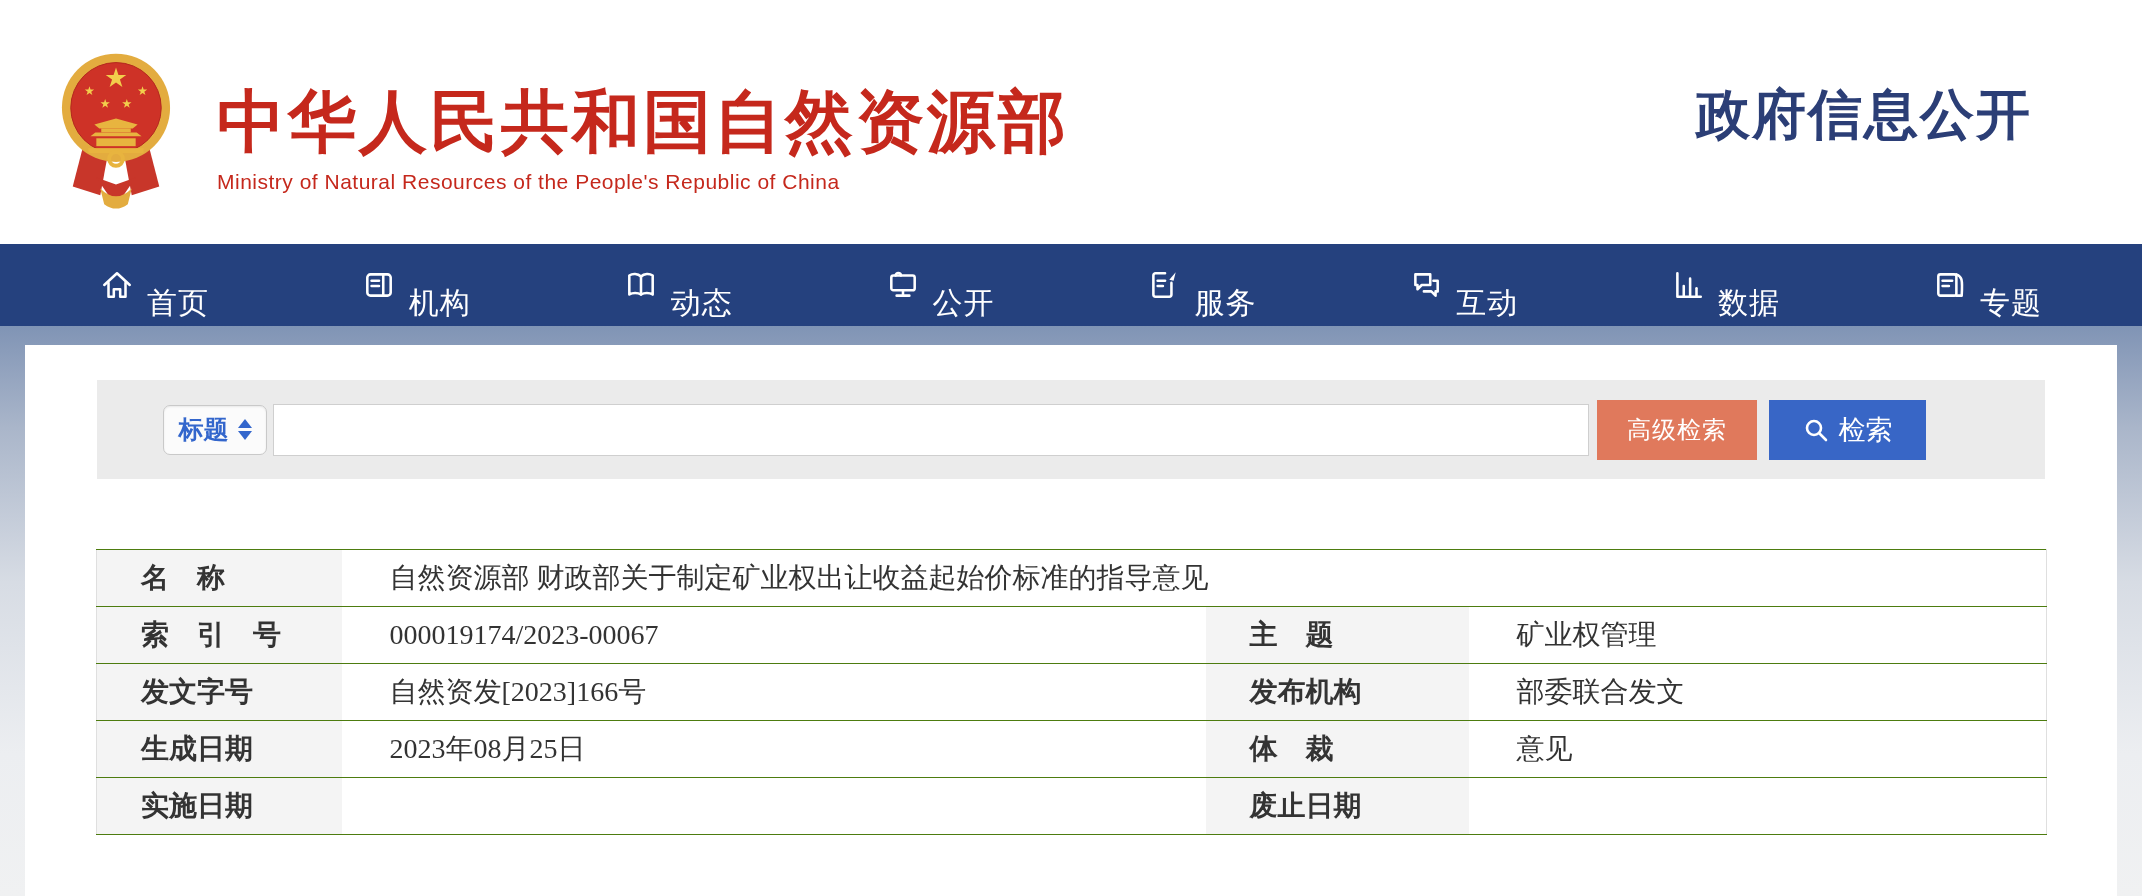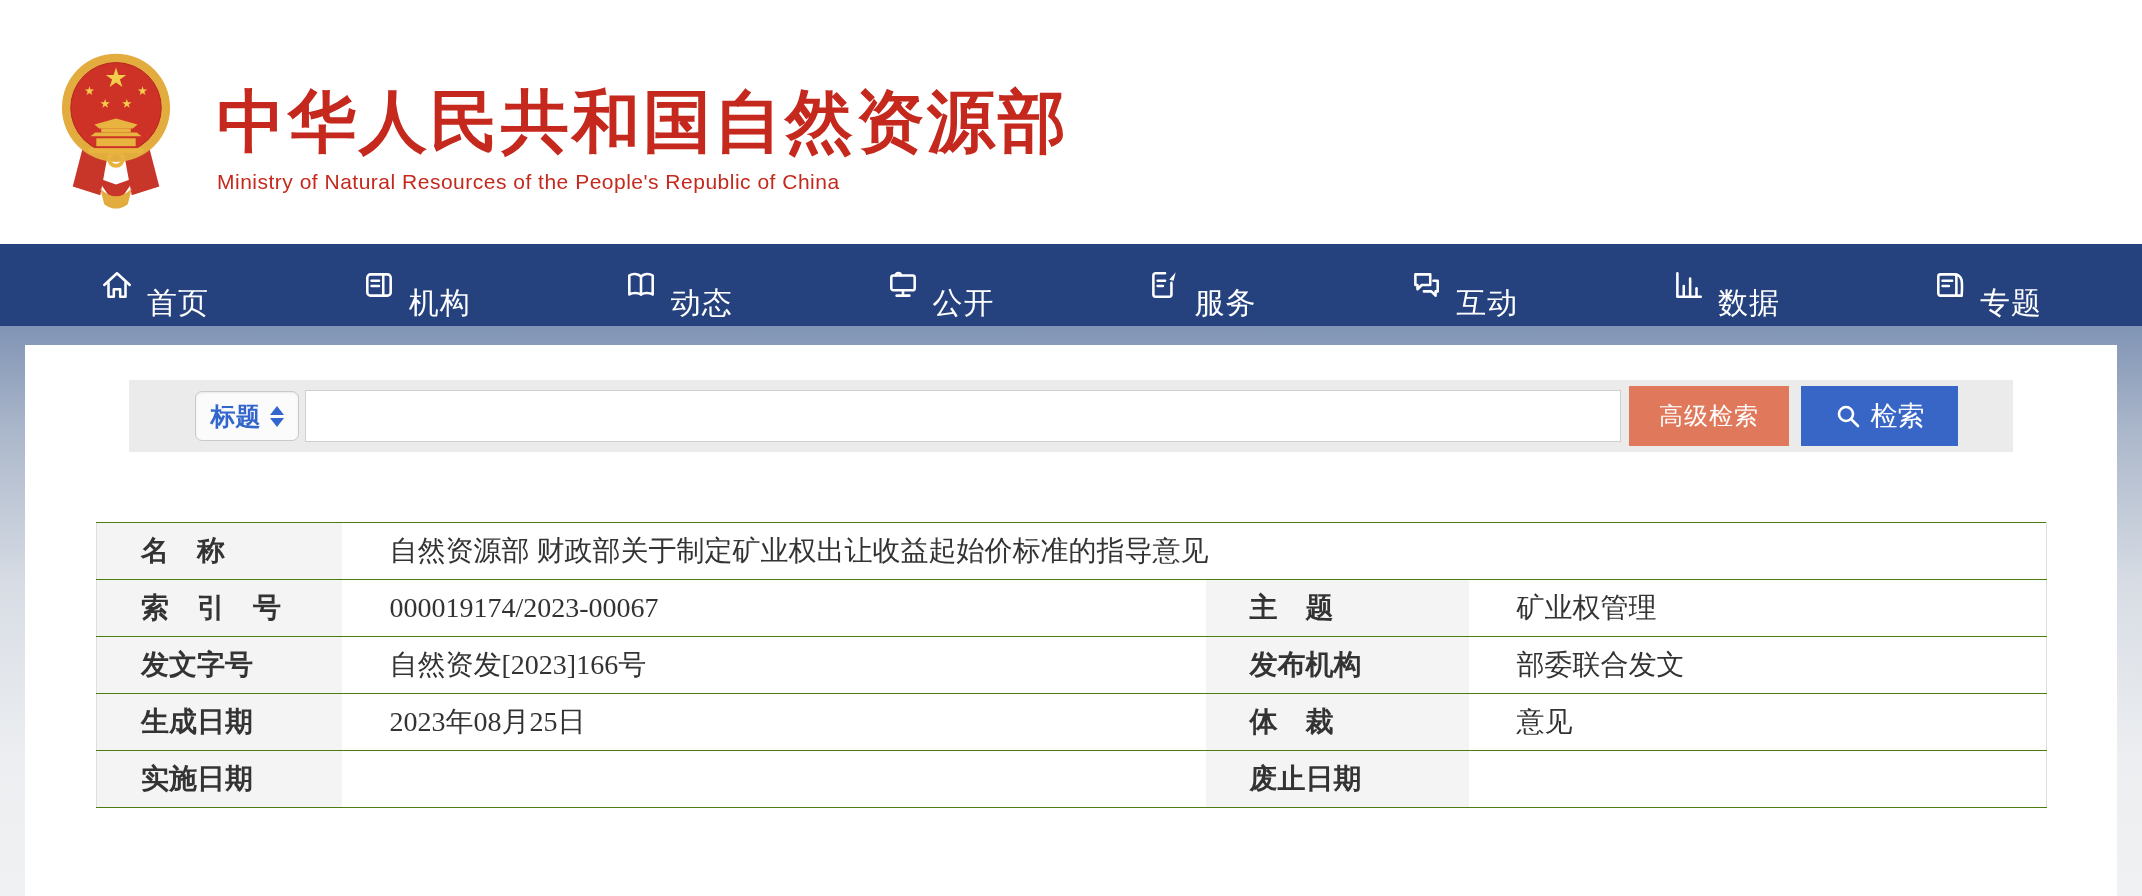--- a/index.html
+++ b/index.html
@@ -41,21 +41,21 @@
   
   .content-bg{
     height:570px;
     background:linear-gradient(180deg,#8094b5 0%,#aab6ca 18%,#d7dce4 45%,#eceef1 75%,#f0f1f2 100%);
     padding:19px 25px 0 25px;
   }
   .card{ background:#ffffff; width:2092px; height:100%; }
 
   
   .search-band{
-    margin:0 104px; height:72px; background:#ebebeb;
+    margin:0 72px; height:99px; background:#ebebeb;
     display:flex; align-items:center; padding-left:66px;
     position:relative; top:35px;
   }
   .field-selector{
     width:104px; height:50px; background:#fbfbfb; border:1px solid #c9c9c9; border-radius:7px;
     display:flex; align-items:center; justify-content:center; gap:9px; cursor:pointer;
     box-shadow:inset 0 1px 2px rgba(0,0,0,0.08);
   }
   .field-selector-label{ font-size:25px; font-weight:bold; color:#3366cc; }
   .sort-arrows{ display:flex; flex-direction:column; gap:3px; }
@@ -114,20 +114,21 @@
         <path d="M34 101 L86 101 L81 97 L39 97 Z" fill="#e8b43f"></path>
         <rect x="40" y="103" width="40" height="8" fill="#e8b43f"></rect>
         <rect x="32" y="113" width="56" height="5" fill="#e8b43f"></rect>
         <circle cx="60" cy="124" r="7" fill="none" stroke="#e8b43f" stroke-width="4"></circle>
       </svg>
       <div class="title-block">
         <div class="cn-title">中华人民共和国自然资源部</div>
         <div class="en-title">Ministry of Natural Resources of the People's Republic of China</div>
       </div>
     </div>
+    <div class="section-title">政府信息公开</div>
   </header>
 
   <nav class="main-nav">
     <a class="nav-item">
       <svg viewBox="0 0 32 32" fill="none" stroke="#fff" stroke-width="2.4" stroke-linecap="round" stroke-linejoin="round">
         <path d="M4 16 L16 5 L28 16"></path>
           <path d="M8 14 V27 H13 V20 H19 V27 H24 V14"></path>
       </svg>
       <span class="nav-label">首页</span>
     </a>

